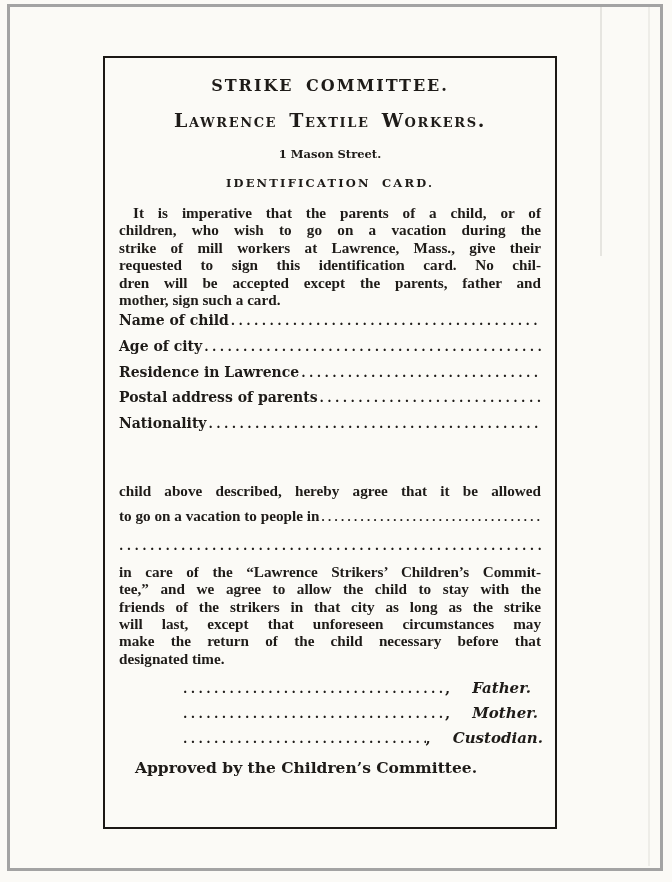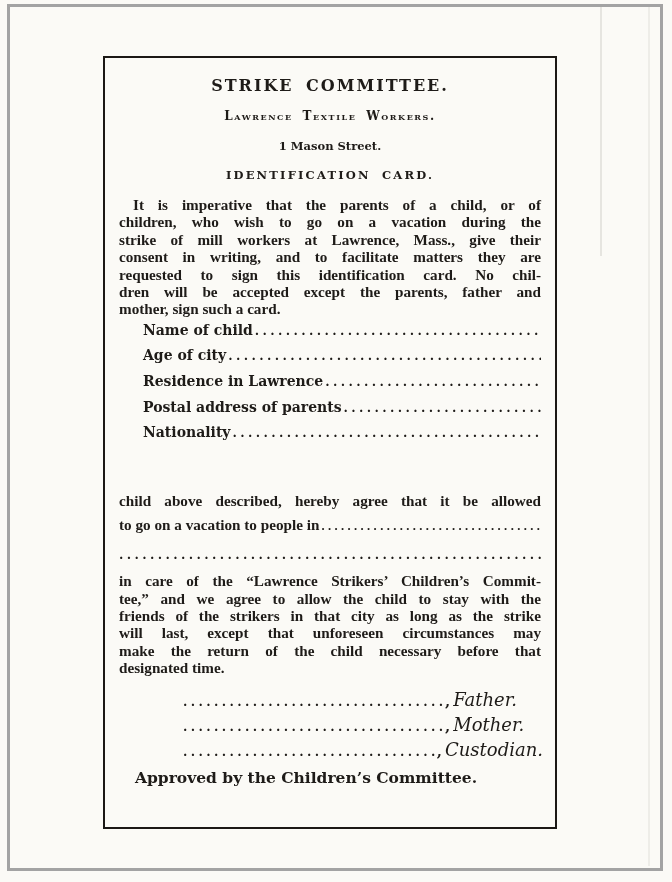--- a/index.html
+++ b/index.html
@@ -49,21 +49,21 @@
     margin: 2px 0 0 0;
     text-align: center;
     font-size: 16px;
     font-weight: 700;
     letter-spacing: 2px;
     word-spacing: 5px;
   }
   .org {
     margin: 14px 0 0 0;
     text-align: center;
-    font-size: 12px;
+    font-size: 19px;
     font-weight: 700;
     font-variant: small-caps;
     letter-spacing: 1.6px;
     word-spacing: 4px;
   }
   .addr {
     margin-top: 16px;
     text-align: center;
     font-size: 11.5px;
     font-weight: 700;
@@ -85,21 +85,21 @@
   .jline {
     text-align: justify;
     text-align-last: justify;
   }
   .jline.first { text-indent: 14px; }
   .jline.last { text-align-last: left; }
   .intro { margin-top: 14px; }
   .agree { margin-top: 42px; }
   .care  { margin-top: 8px; }
 
-  .fields { margin-top: 4px; margin-left: 24px; }
+  .fields { margin-top: 4px; }
   .field-row {
     display: flex;
     align-items: baseline;
     height: 25.6px;
     font-size: 14px;
     font-weight: 700;
   }
   .flabel { white-space: nowrap; }
   .dots {
     flex: 1;
@@ -139,23 +139,23 @@
     white-space: nowrap;
     font-size: 12.5px;
     font-weight: 700;
     letter-spacing: 3.4px;
   }
   .sig-comma {
     font-size: 15px;
     font-weight: 700;
   }
   .sig-role {
-    margin-left: 3px;
-    font-size: 18px;
-    font-weight: 400;
+    margin-left: 22px;
+    font-size: 15px;
+    font-weight: 700;
     font-style: italic;
   }
   .approval {
     margin-top: 4px;
     padding-left: 16px;
     font-size: 15.5px;
     font-weight: 700;
   }
 </style>
 </head>
@@ -169,21 +169,20 @@
 
     <h1 class="title">STRIKE COMMITTEE.</h1>
     <h2 class="org">Lawrence Textile Workers.</h2>
     <div class="addr">1 Mason Street.</div>
     <div class="card-heading">IDENTIFICATION CARD.</div>
 
     <div class="para intro">
       <div class="jline first">It is imperative that the parents of a child, or of</div>
       <div class="jline">children, who wish to go on a vacation during the</div>
       <div class="jline">strike of mill workers at Lawrence, Mass., give their</div>
-      <div class="jline">consent in writing, and to facilitate matters they are</div>
       <div class="jline">requested to sign this identification card.  No chil-</div>
       <div class="jline">dren will be accepted except the parents, father and</div>
       <div class="jline last">mother, sign such a card.</div>
     </div>
 
     <div class="fields">
       <div class="field-row">
         <span class="flabel">Name of child</span>
         <span class="dots">..........................................................................................................................</span>
       </div>

